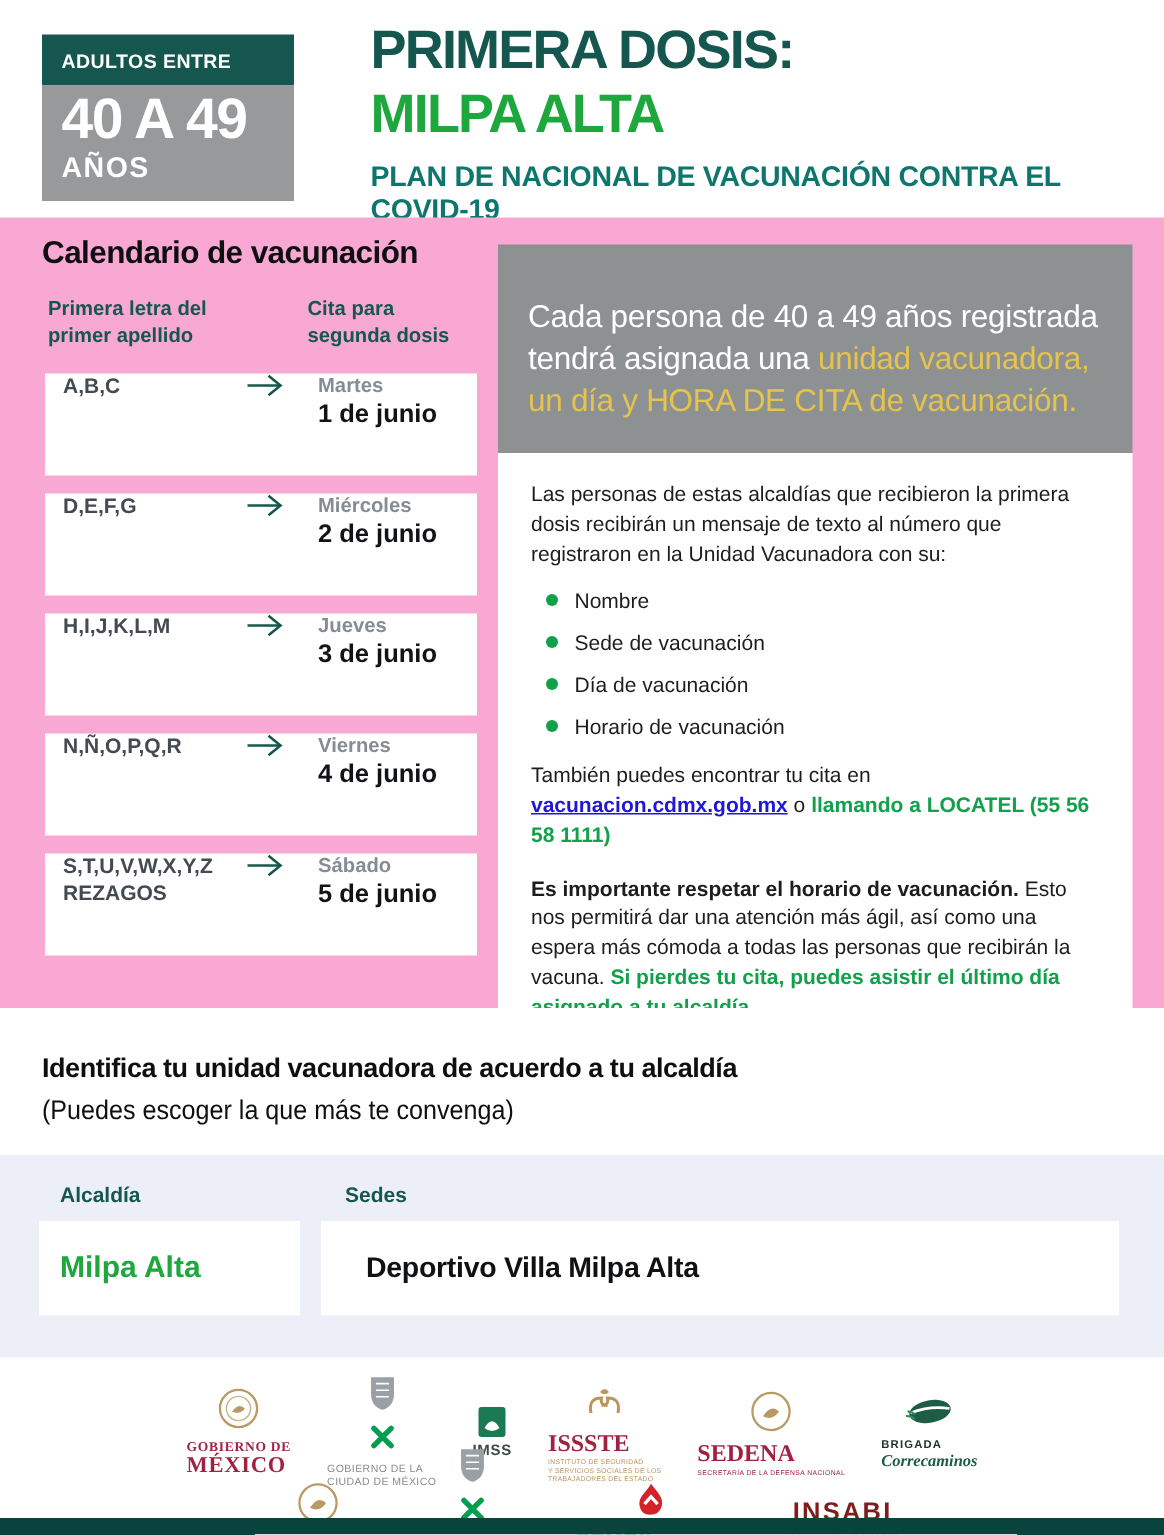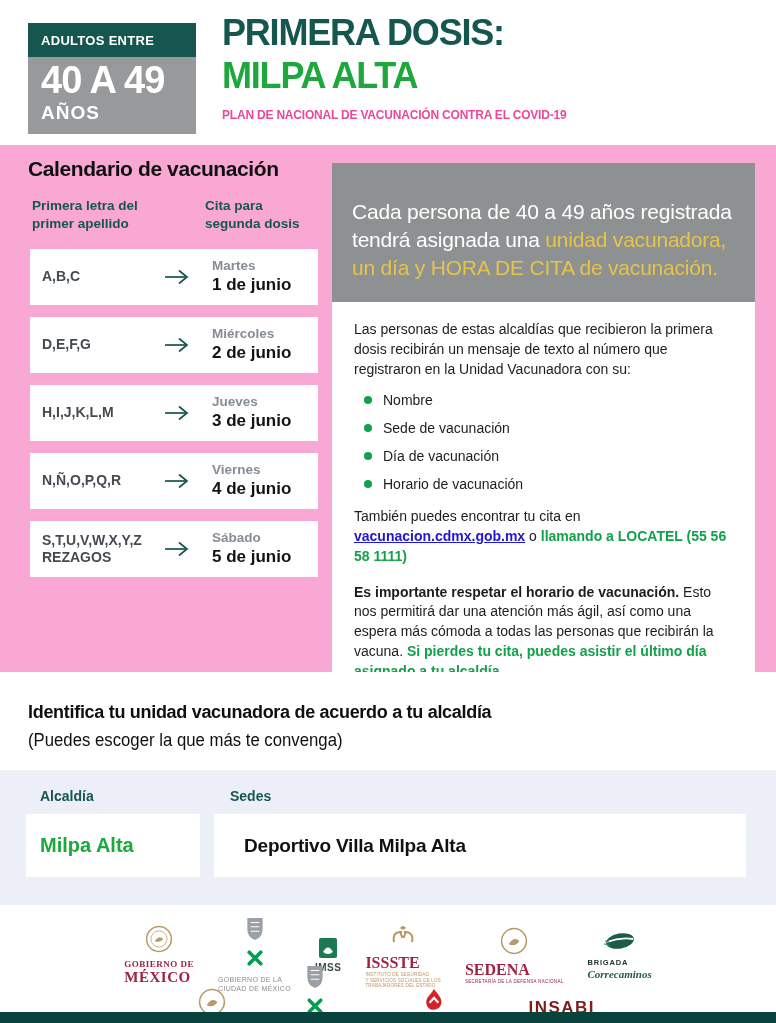--- a/index.html
+++ b/index.html
@@ -6,41 +6,41 @@
   .page{position:relative;width:776px;height:1023px;background:#ffffff;
         font-family:"Liberation Sans",sans-serif;overflow:hidden;}
 
   
   .badge{position:absolute;left:28px;top:23px;width:168px;}
   .badge-top{background:#15564e;color:#fff;font-size:13px;font-weight:bold;
              padding:10px 0 9px 13px;letter-spacing:.3px;}
   .badge-bottom{background:#97999b;color:#fff;padding:4px 0 10px 13px;}
   .badge-range{font-size:38px;font-weight:bold;letter-spacing:-1px;line-height:1.02;}
   .badge-unit{font-size:19px;font-weight:bold;letter-spacing:1px;margin-top:2px;}
-  .titles{position:absolute;left:222px;top:14px;}
+  .titles{position:absolute;left:247px;top:14px;}
   .title1{color:#15564e;font-size:36px;font-weight:bold;letter-spacing:-1.2px;line-height:1.08;}
   .title2{color:#1ea73c;font-size:36px;font-weight:bold;letter-spacing:-1.2px;line-height:1.08;margin-top:4px;}
-  .subtitle{color:#ec4899;font-size:12px;font-weight:bold;letter-spacing:-.2px;margin-top:12px;}
+  .subtitle{color:#0f766e;font-size:19px;font-weight:bold;letter-spacing:-.2px;margin-top:12px;}
 
   
   .band1{position:absolute;left:0;top:145px;width:776px;height:527px;background:#f9a8d4;}
   .identify{position:absolute;left:0;top:672px;width:776px;height:98px;background:#ffffff;}
   .band2{position:absolute;left:0;top:770px;width:776px;height:135px;background:#edeff8;}
   .footer{position:absolute;left:0;top:905px;width:776px;height:107px;background:#ffffff;}
   .bottombar{position:absolute;left:0;top:1012px;width:776px;height:11px;background:#0a423e;}
 
   
   .calendar{position:absolute;left:28px;top:12px;width:292px;}
   .cal-title{font-size:21px;font-weight:bold;color:#0e0f10;letter-spacing:-.4px;}
   .cal-headers{position:relative;margin-top:16px;height:44px;color:#15564e;
                font-size:13.5px;font-weight:bold;line-height:1.3;}
   .cal-h2{position:absolute;left:177px;top:0;width:110px;}
   .cal-h1{position:absolute;left:4px;top:0;width:140px;}
   .cal-rows{position:absolute;left:2px;top:92px;width:288px;display:flex;flex-direction:column;gap:12px;}
-  .cal-row{background:#fff;height:56px;display:flex;align-items:center;padding-left:12px;box-sizing:border-box;}
+  .cal-row{background:#fff;height:68px;display:flex;align-items:flex-start;padding-left:12px;box-sizing:border-box;}
   .cal-letters{flex:0 0 122px;font-size:14px;font-weight:bold;color:#454a52;line-height:1.25;}
   .cal-arrow{flex:0 0 48px;display:flex;align-items:center;}
   .cal-day{font-size:13.5px;font-weight:bold;color:#868c95;line-height:1.2;}
   .cal-date{font-size:17px;font-weight:bold;color:#121316;line-height:1.25;}
 
   
   .right{position:absolute;left:332px;top:18px;width:423px;}
   .graybox{background:#8e9192;padding:35px 20px 20px;box-sizing:border-box;
            font-size:21px;font-weight:normal;line-height:1.33;letter-spacing:-.2px;color:#fff;}
   .gray-yellow{color:#e5c34c;}

